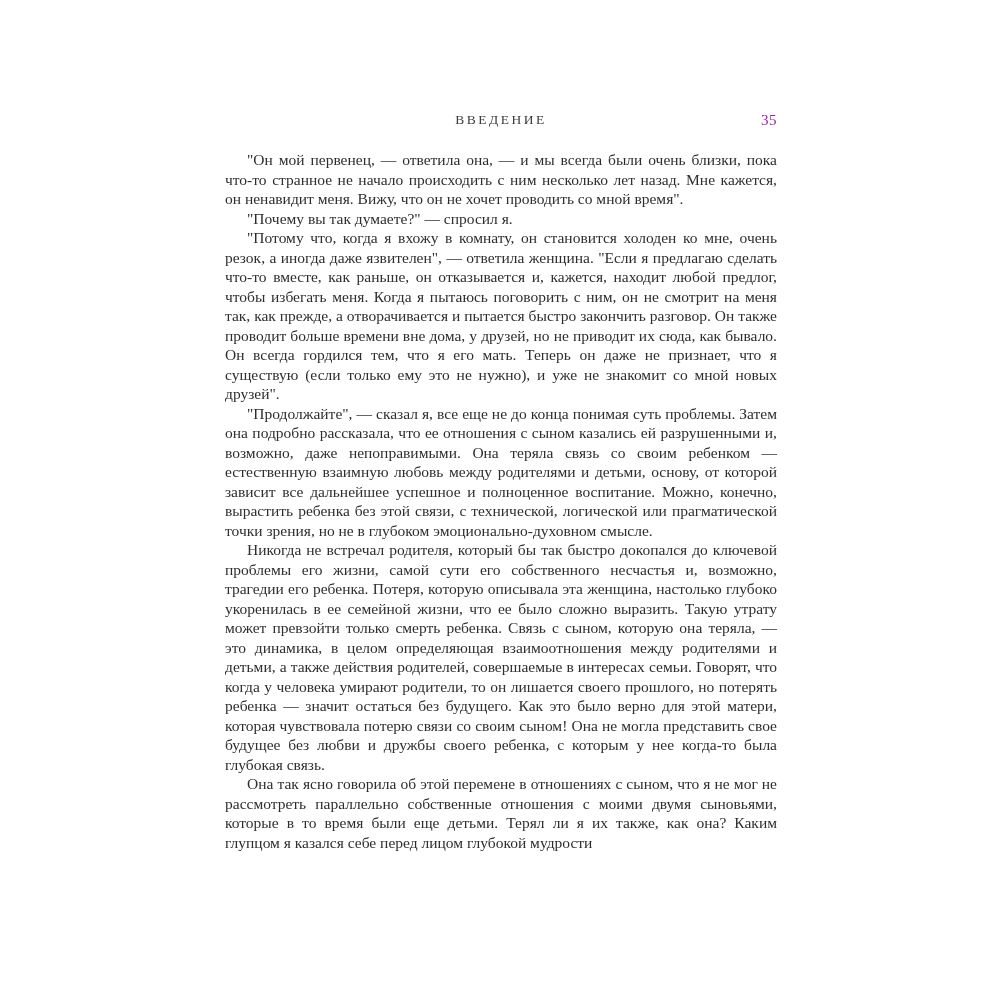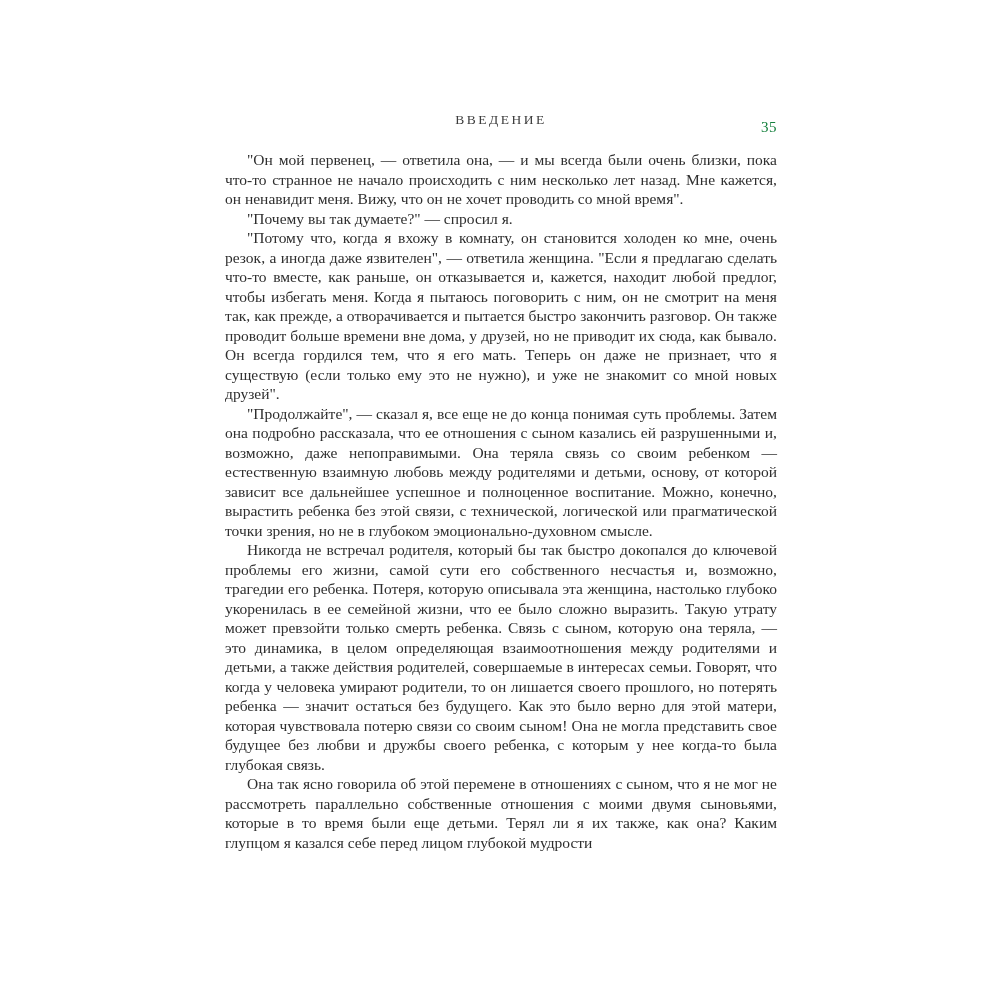--- a/index.html
+++ b/index.html
@@ -30,24 +30,24 @@
     }
     .chapter-title {
       display: block;
       text-align: center;
       font-size: 13.5px;
       letter-spacing: 2.5px;
       color: #3c3c3c;
     }
     .page-number {
       position: absolute;
-      top: 7px;
+      top: 0;
       right: 0;
       font-size: 15px;
-      color: #15803d;
+      color: #a21caf;
       letter-spacing: 0.5px;
     }
     .text-block {
       position: absolute;
       top: 122px;
       left: 225px;
       width: 552px;
       font-size: 15.5px;
       line-height: 19.5px;
       text-align: justify;

